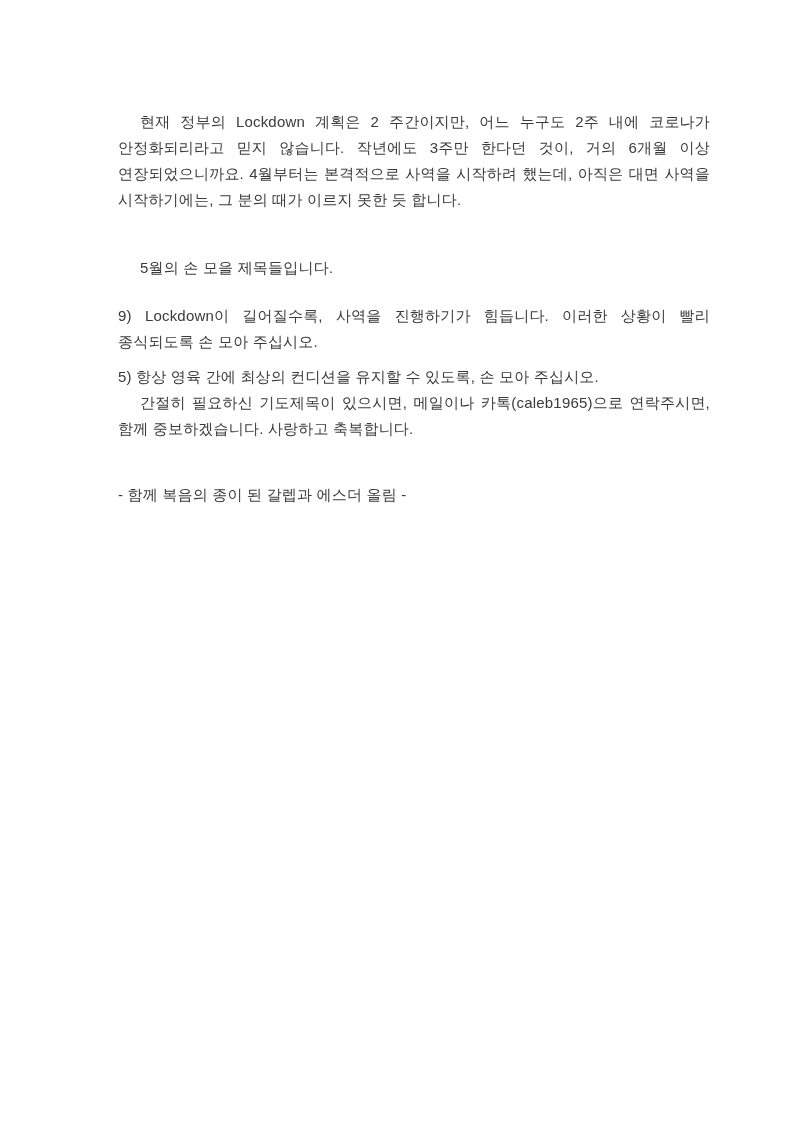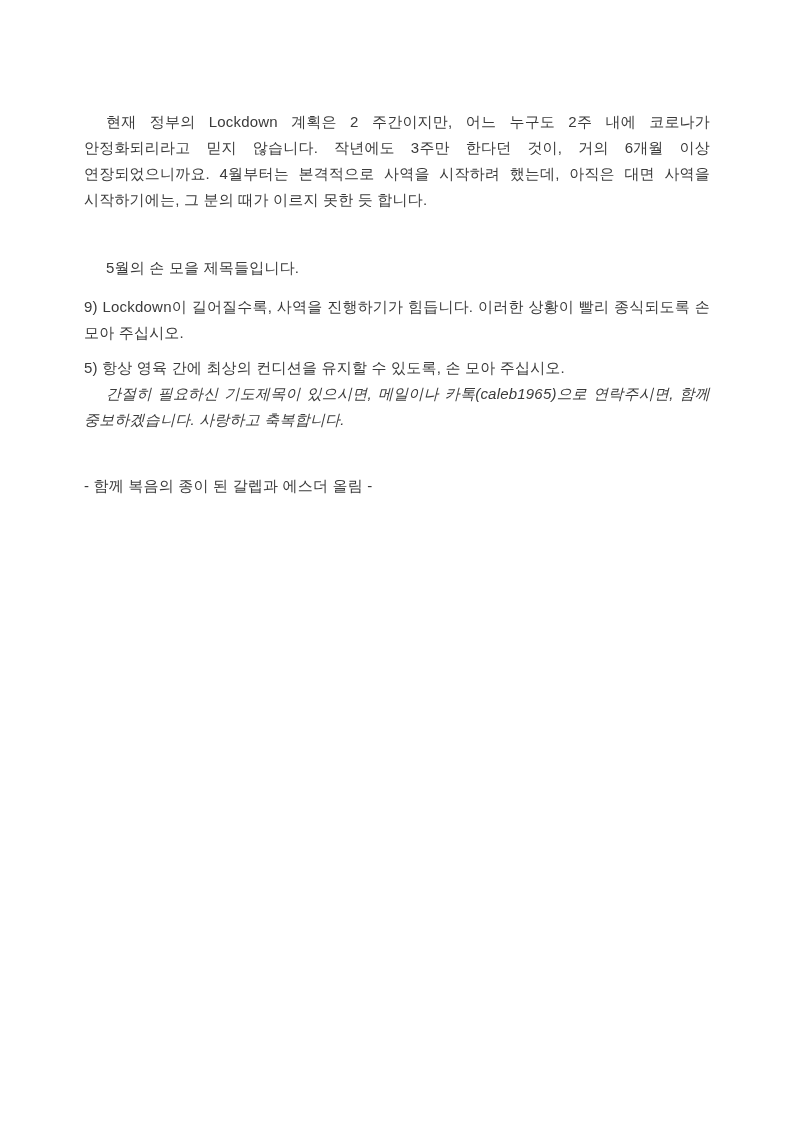--- a/index.html
+++ b/index.html
@@ -15,35 +15,35 @@
   .page {
     position: relative;
     width: 794px;
     height: 1123px;
     margin: 0 auto;
     background: var(--page-bg);
     color: var(--text-color);
     font-family: "Liberation Sans", "DejaVu Sans", sans-serif;
     font-size: 15px;
     line-height: 26px;
-    padding: 109px 84px 0 84px;
+    padding: 109px 84px 0 118px;
     overflow: hidden;
   }
   .para {
     margin: 0;
     text-align: justify;
     word-break: keep-all;
     letter-spacing: 0.2px;
   }
   .indent { text-indent: 22px; }
   .intro-para   { margin-bottom: 42px; }
-  .heading-para { margin-bottom: 13px; }
+  .heading-para { margin-bottom: 22px; }
   .item-para    { margin-bottom: 9px; }
   .item-para-last { }
-  .closing-para { margin-bottom: 40px; font-style: italic; }
+  .closing-para { margin-bottom: 40px; }
   .signoff-para {
     text-align: left;
     text-indent: 0;
   }
 </style>
 </head>
 <body>
 
 <div class="page">
 

